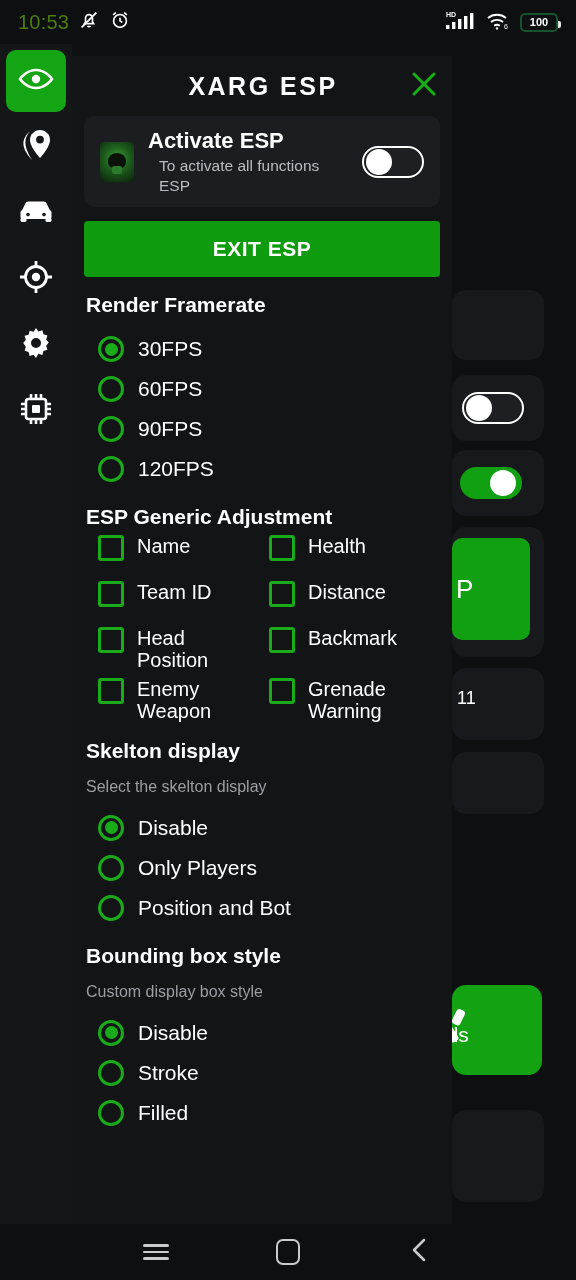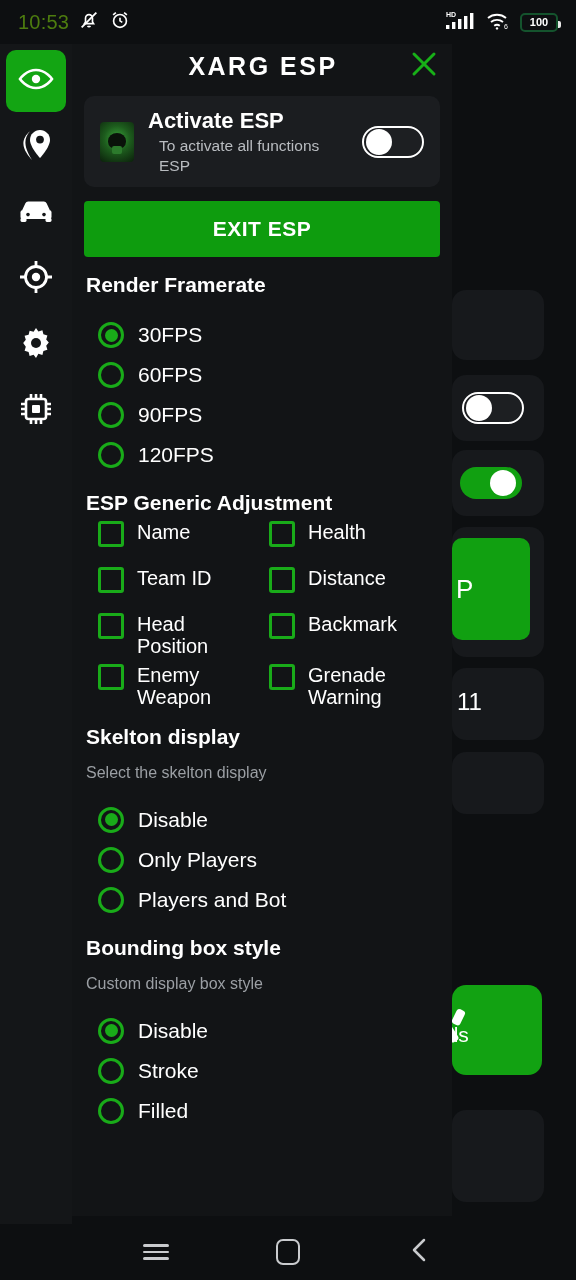--- a/index.html
+++ b/index.html
@@ -66,21 +66,21 @@
     position:absolute;
     background:#11a011;
     border-radius:10px;
     color:#fff;
     font-size:26px;
     display:flex; align-items:center;
     padding-left:4px;
   }
   .bg-text {
     position:absolute;
-    color:#fff; font-size:24px;
+    color:#fff; font-size:18px;
   }
   .bg-toolcard {
     position:absolute;
     background:#12a212;
     border-radius:14px;
   }
   .bg-toolcard .tool-ico { position:absolute; left:-14px; top:22px; }
   .bg-toolcard .tool-lbl {
     position:absolute; left:-10px; bottom:28px;
     color:#fff; font-size:21px;
@@ -99,21 +99,21 @@
   .side-item {
     width:60px; height:62px;
     display:flex; align-items:center; justify-content:center;
     margin-bottom:4px;
     border-radius:10px;
   }
   .side-item.active { background:#13a513; }
 
   
   .panel {
-    position:absolute; left:72px; top:36px;
+    position:absolute; left:72px; top:56px;
     width:380px; height:1180px;
     background:#121416;
     z-index:40;
     overflow:hidden;
   }
   .panel-header {
     position:relative;
     height:60px;
     display:flex; align-items:center;
     padding:0 0 0 18px;
@@ -186,21 +186,21 @@
     font-weight:bold;
     letter-spacing:.5px;
     display:flex; align-items:center; justify-content:center;
   }
 
   
   .section { margin-top:16px; }
   .sec-title { color:#fff; font-size:21px; font-weight:bold; margin-left:2px; }
   .sec-sub { color:#9b9fa4; font-size:16px; margin-left:2px; margin-top:15px; }
 
-  .radio-list { margin-top:18px; }
+  .radio-list { margin-top:12px; }
   .radio-row {
     display:flex; align-items:center;
     gap:14px;
     padding:7px 0 7px 14px;
   }
   .radio {
     width:26px; height:26px;
     border-radius:50%;
     border:3px solid #19ab19;
     flex-shrink:0;
@@ -498,21 +498,21 @@
                 <span class="dot"></span>
               </span>
             <span class="radio-label">Disable</span>
           </div>
           <div class="radio-row">
             <span class="radio"></span>
             <span class="radio-label">Only Players</span>
           </div>
           <div class="radio-row">
             <span class="radio"></span>
-            <span class="radio-label">Players and Bot</span>
+            <span class="radio-label">Position and Bot</span>
           </div>
         </div>
       </div>
 
       <div class="section">
         <div class="sec-title">Bounding box style</div>
         <div class="sec-sub">Custom display box style</div>
         <div class="radio-list">
           <div class="radio-row">
             <span class="radio">

